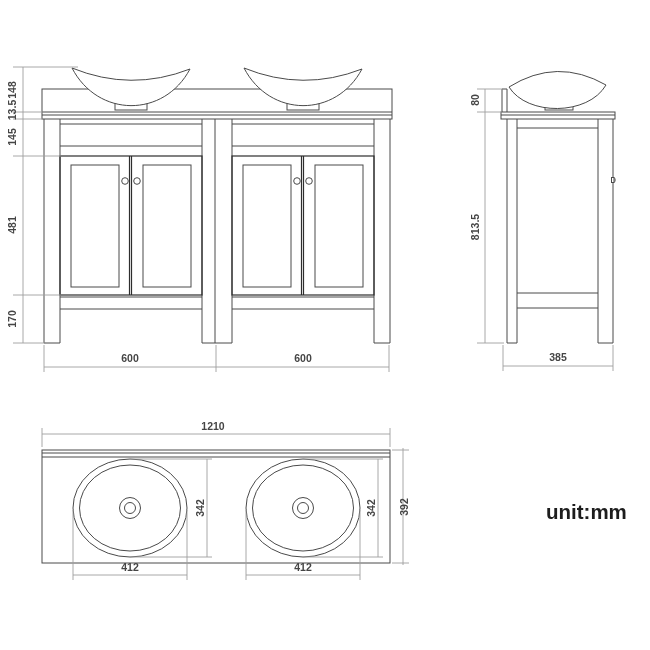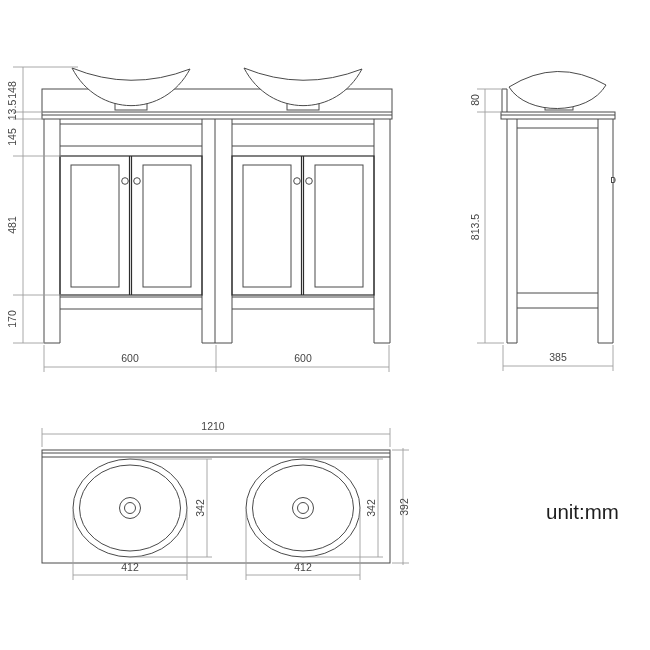--- a/index.html
+++ b/index.html
@@ -4,21 +4,21 @@
 <style>
   :root{
     --object-line:#4a4a4a;
     --door-line:#2e2e2e;
     --dimension-line:#9e9e9e;
     --text:#454545;
     --unit-text:#1d1d1d;
     --background:#ffffff;
   }
   html,body{margin:0;padding:0;background:var(--background);}
-  .stage{position:relative;width:650px;height:650px;background:var(--background);overflow:hidden;}
+  .stage{position:relative;width:650px;height:650px;background:var(--background);overflow:hidden;font-weight:bold;}
   svg{position:absolute;left:0;top:0;}
   .obj{stroke:var(--object-line);stroke-width:1;fill:none;}
   .objd{stroke:var(--door-line);stroke-width:1.2;fill:none;}
   .wfill{fill:#ffffff;}
   .dim{stroke:var(--dimension-line);stroke-width:0.9;fill:none;}
   .dimtxt{font-family:"Liberation Sans",sans-serif;font-size:10.5px;fill:var(--text);}
   .unit{font-family:"Liberation Sans",sans-serif;font-size:20.5px;fill:var(--unit-text);}
   text{user-select:none;}
 </style>
 </head>

